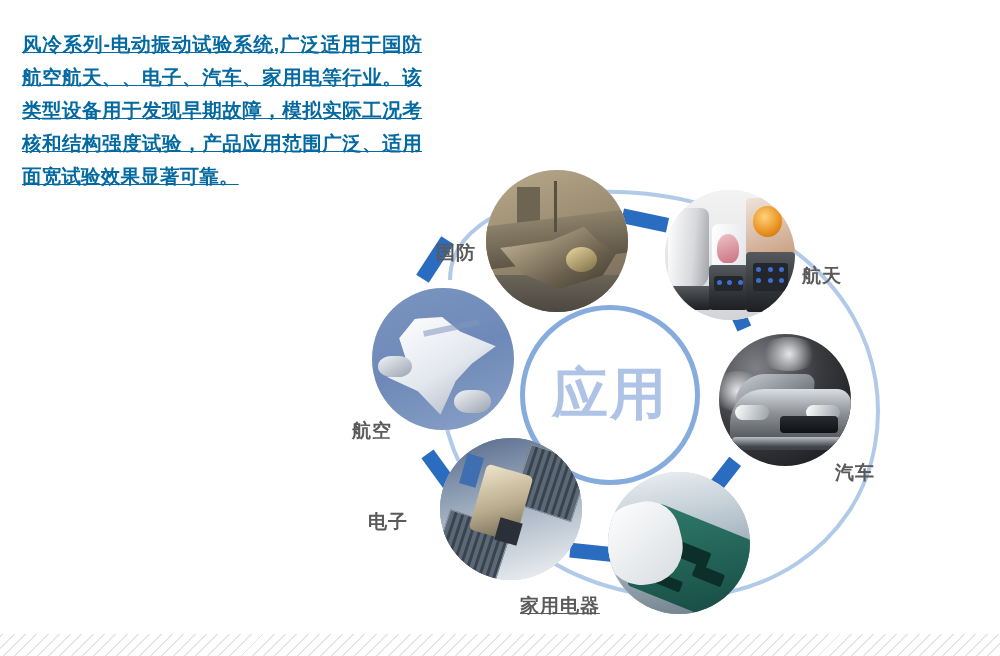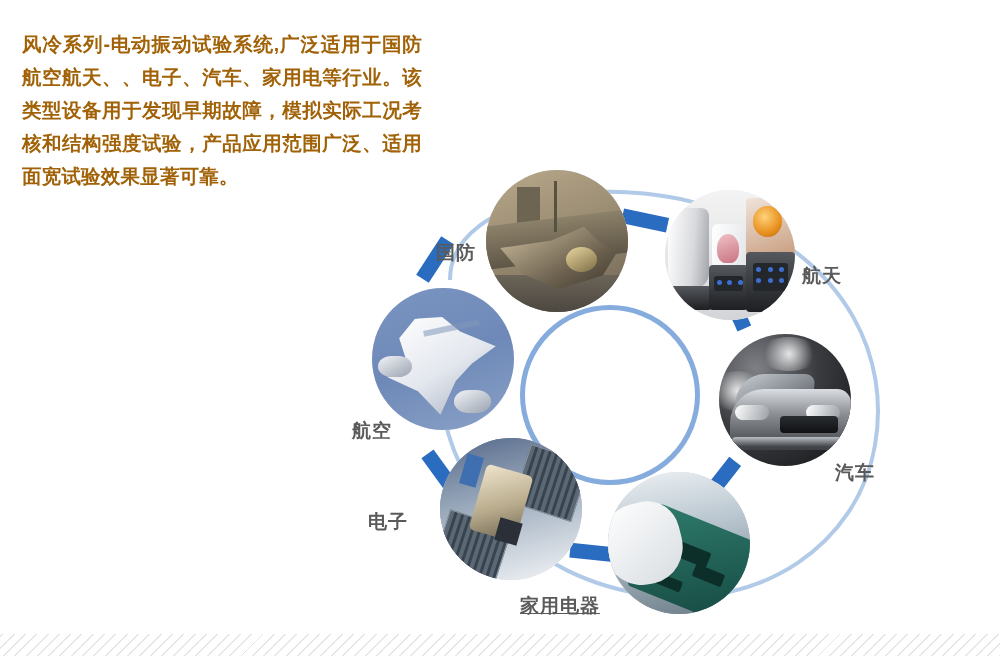--- a/index.html
+++ b/index.html
@@ -14,23 +14,24 @@
   
   #desc {
     position:absolute;
     left:22px; top:28px;
     width:400px;
   }
   #desc p {
     font-size:19.5px;
     line-height:33px;
     font-weight:bold;
-    color:#a16207;
+    color:#0369a1;
     letter-spacing:.2px;
     text-align:justify;
+    text-decoration:underline;
   }
 
   
   #diagram {
     position:absolute;
     left:330px; top:160px;
     width:640px; height:470px;
   }
 
   .node { position:absolute; }
@@ -164,20 +165,21 @@
   <p>风冷系列-电动振动试验系统,广泛适用于国防航空航天、、电子、汽车、家用电等行业。该类型设备用于发现早期故障，模拟实际工况考核和结构强度试验，产品应用范围广泛、适用面宽试验效果显著可靠。</p>
 </div>
 
 <div id="diagram">
 
   <svg id="arc" viewBox="0 0 640 470">
     <path d="M120,120 C120,30 300,10 400,55 C520,105 560,200 545,285 C528,385 430,450 320,435 C200,420 120,330 112,240" fill="none" stroke="#a9c4e6" stroke-width="4" opacity=".9"></path>
   </svg>
 
   <div id="center-ring"></div>
+  <div id="center-label">应用</div>
 
   <div class="dash" style="left:292px; top:53px; transform:rotate(12deg);"></div>
   <div class="dash" style="left:382px; top:140px; transform:rotate(66deg);"></div>
   <div class="dash" style="left:368px; top:312px; transform:rotate(128deg);"></div>
   <div class="dash" style="left:240px; top:385px; transform:rotate(186deg);"></div>
   <div class="dash" style="left:88px; top:305px; transform:rotate(234deg);"></div>
   <div class="dash" style="left:82px; top:92px; transform:rotate(303deg);"></div>
 
   <div class="node">
     <div class="bubble" style="left:156px; top:10px; width:142px; height:142px;">

